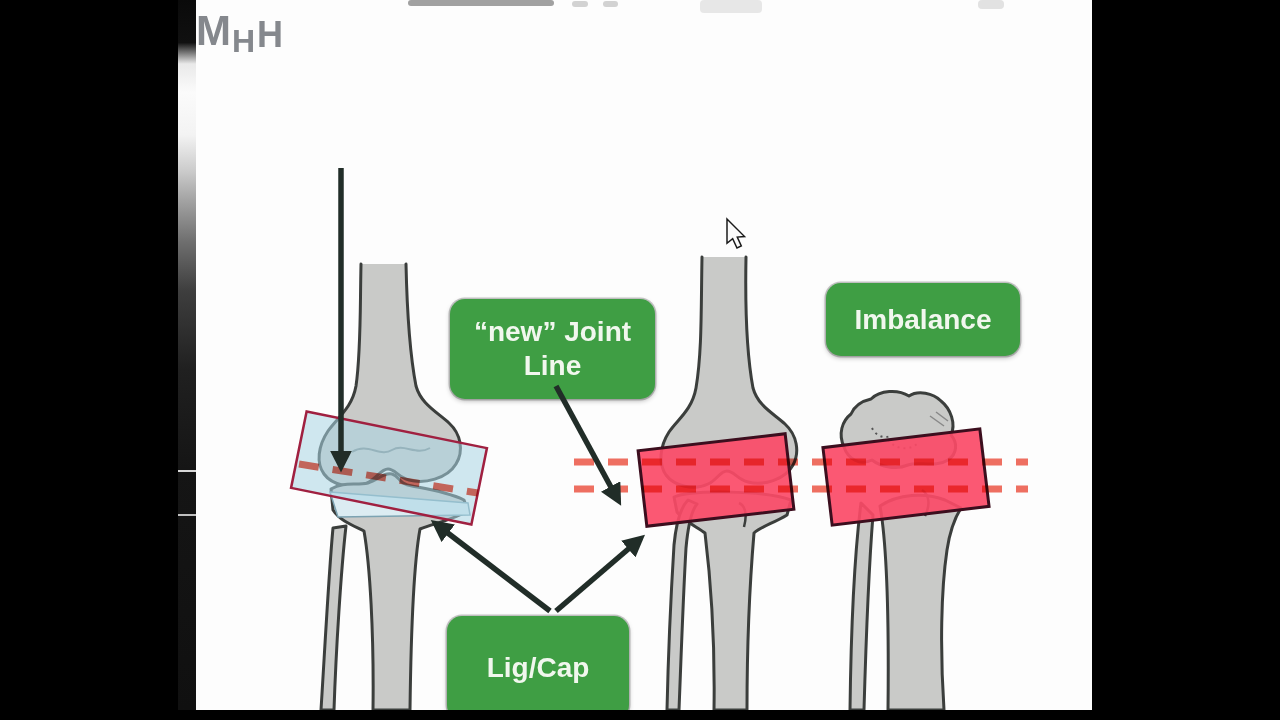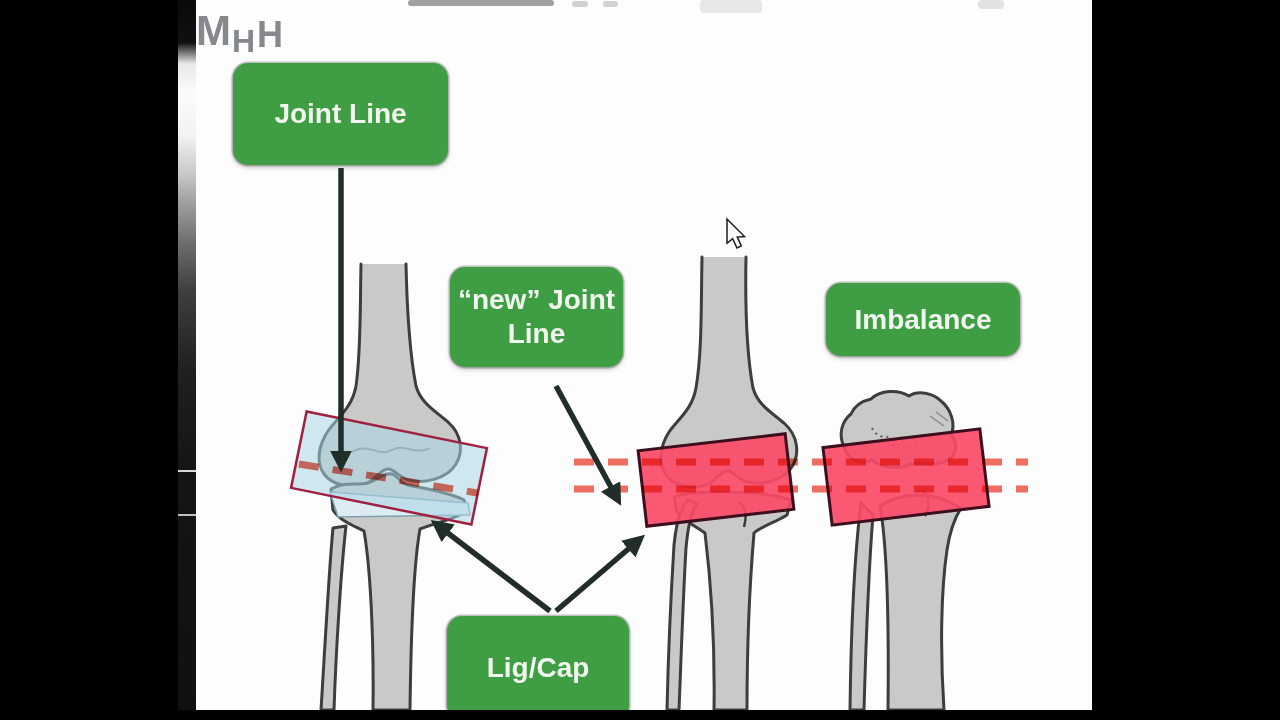--- a/index.html
+++ b/index.html
@@ -54,22 +54,21 @@
   </div>
 
   <div class="smudge" style="left:408px;top:0;width:146px;height:6px;background:rgba(70,70,70,.5);"></div>
   <div class="smudge" style="left:572px;top:1px;width:16px;height:6px;background:rgba(120,120,120,.32);"></div>
   <div class="smudge" style="left:603px;top:1px;width:15px;height:6px;background:rgba(120,120,120,.32);"></div>
   <div class="smudge" style="left:700px;top:0;width:62px;height:13px;background:rgba(205,205,205,.45);"></div>
   <div class="smudge" style="left:978px;top:0;width:26px;height:9px;background:rgba(185,185,185,.4);"></div>
 
   <div class="logo"><span class="g1">M</span><span class="g2">H</span><span class="g3">H</span></div>
 
-  <div class="label" style="left:233px;top:63px;width:215px;height:102px;">Joint Line</div>
-  <div class="label" style="left:450px;top:267px;width:173px;height:100px;">“new” Joint
+  <div class="label" style="left:450px;top:299px;width:205px;height:100px;">“new” Joint
 Line</div>
   <div class="label" style="left:826px;top:283px;width:194px;height:73px;">Imbalance</div>
   <div class="label" style="left:447px;top:616px;width:182px;height:104px;">Lig/Cap</div>
 
   <svg class="diagram" viewBox="0 0 1280 720">
     <defs>
       <marker id="ah" viewBox="0 0 10 10" refX="7" refY="5" markerWidth="4" markerHeight="4" orient="auto-start-reverse">
         <path d="M0,0 L10,5 L0,10 z" fill="#212d28"></path>
       </marker>
     </defs>

